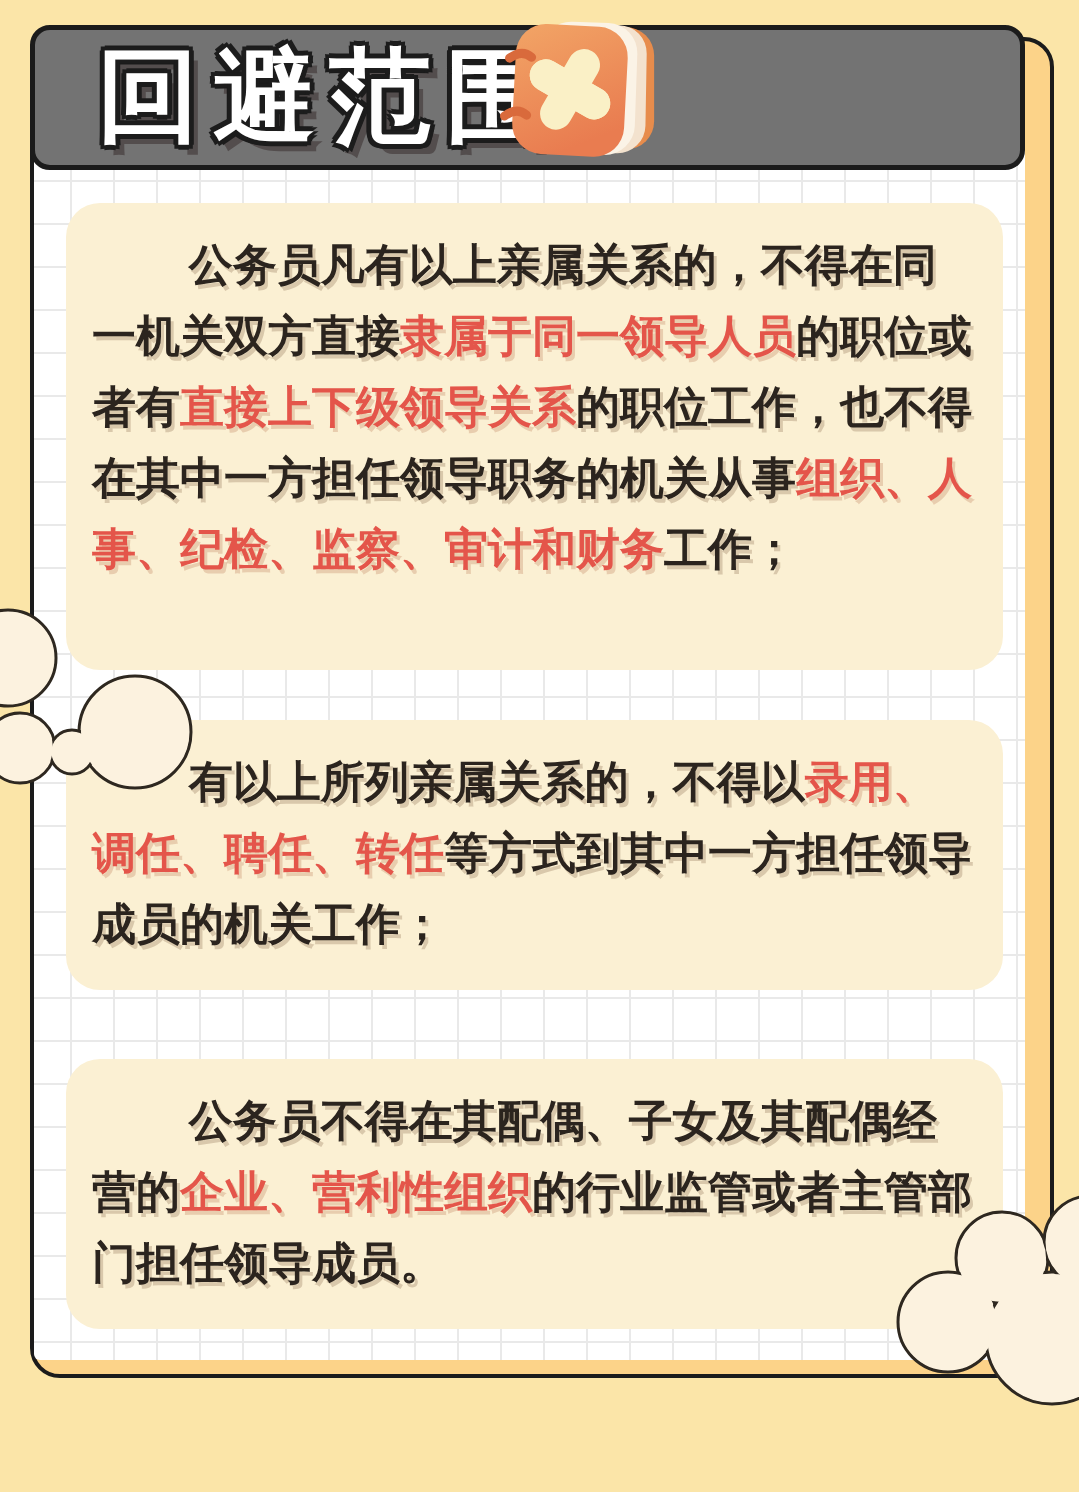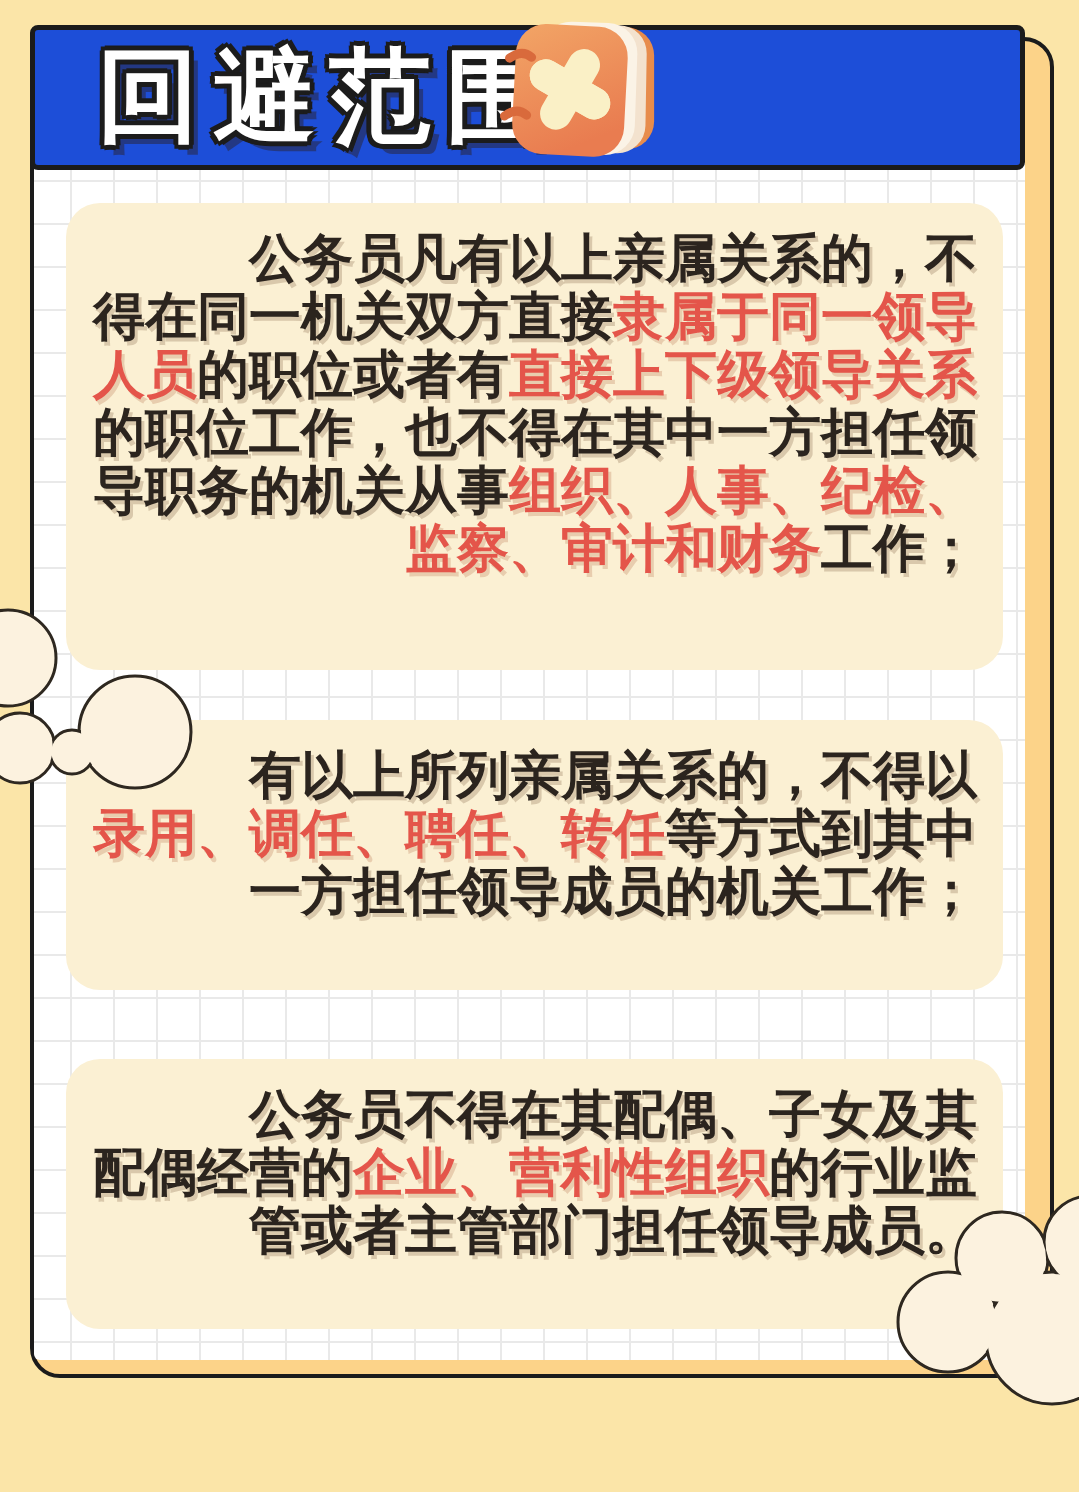--- a/index.html
+++ b/index.html
@@ -34,23 +34,23 @@
     background-size:43px 43px;
     background-position:36px 30px;
     border-radius:0 0 6px 6px;
     z-index:2;
   }
   
   .banner{
     position:absolute;left:30px;top:25px;
     width:995px;height:145px;
     box-sizing:border-box;
-    background:#1d4ed8;
+    background:#737373;
     border:5px solid #1B1B1B;
-    border-radius:8px;
+    border-radius:20px;
     z-index:3;
   }
   .banner-title{
     position:absolute;left:62px;top:50%;
     transform:translateY(-52%);
     font-size:102px;font-weight:900;
     color:#FFFFFF;
     letter-spacing:14px;
     white-space:nowrap;
     line-height:1;
@@ -74,26 +74,26 @@
     padding:26px 26px;
     background:#FBF0D3;
     border-radius:34px;
     z-index:3;
   }
   .block-1{top:203px;min-height:467px;}
   .block-2{top:720px;min-height:270px;}
   .block-3{top:1043px;min-height:270px;margin-top:16px;}
   .rule-text{
     margin:0;
-    font-size:52px;
-    line-height:58px;
+    font-size:44px;
+    line-height:71px;
     font-weight:700;
     color:#2B241E;
     text-indent:2.2em;
-    text-align:right;
+    text-align:left;
     letter-spacing:0;
     text-shadow:3px 4px 0 rgba(140,110,80,0.30);
   }
   .rule-text .em{
     color:#E4554A;
     text-shadow:3px 4px 0 rgba(190,125,90,0.30);
   }
   .clouds{
     position:absolute;left:0;top:0;
     width:1079px;height:1492px;

